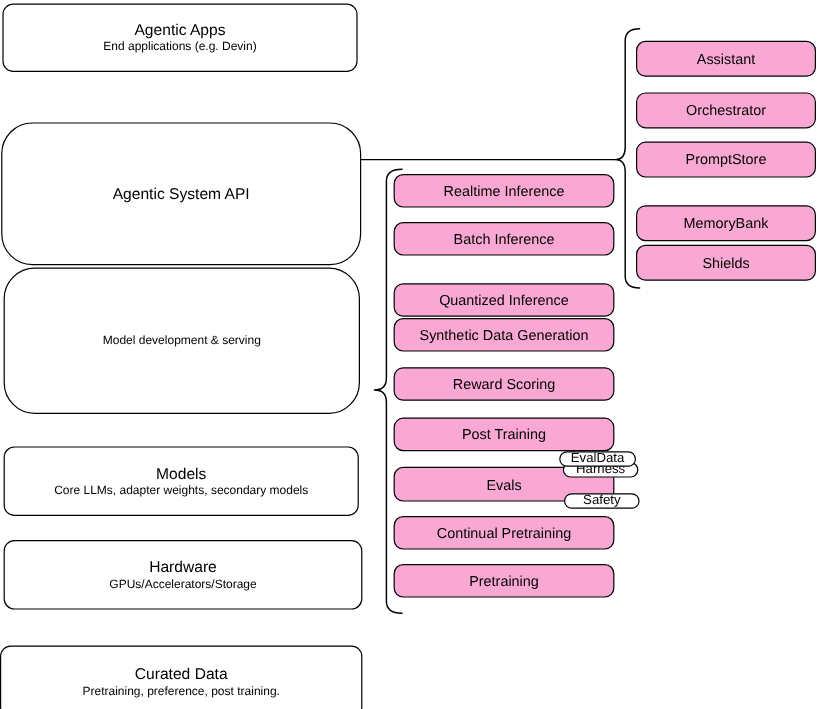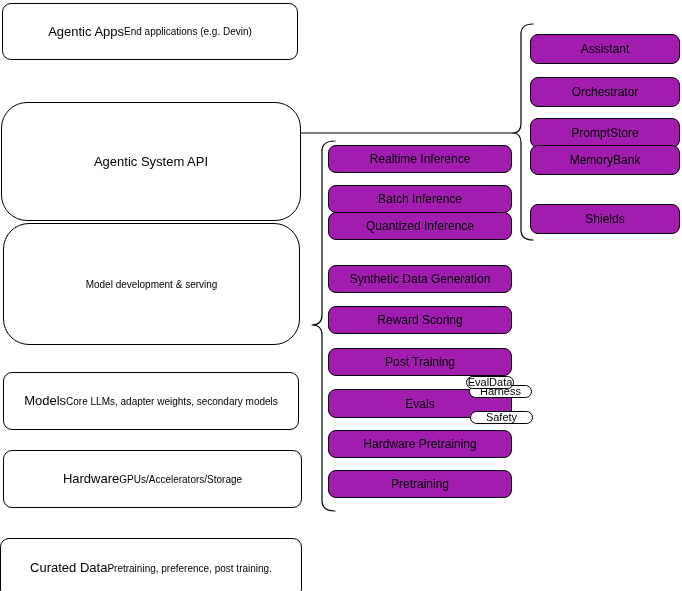--- a/index.html
+++ b/index.html
@@ -14,33 +14,33 @@
   .connector-layer {
     position:absolute; left:0; top:0; width:682px; height:591px;
     z-index:1;
   }
   .box {
     position:absolute;
     border:1px solid #000;
     background:#fff;
     box-sizing:border-box;
     display:flex;
-    flex-direction:row;
+    flex-direction:column;
     align-items:center;
     justify-content:center;
     text-align:center;
     z-index:2;
   }
   .lbox .title { font-size:13px; line-height:16px; }
   .lbox .subtitle { font-size:10px; line-height:13px; margin-top:0; }
   .mbox, .rbox {
     position:absolute;
     border:1px solid #000;
     border-radius:8px;
-    background:#a21caf;
+    background:#f9a8d4;
     box-sizing:border-box;
     display:flex;
     align-items:center;
     justify-content:center;
     text-align:center;
     font-size:12px;
     z-index:2;
   }
   .mbox { left:328px; width:184px; height:28px; }
   .rbox { left:530px; width:150px; height:30px; }
@@ -92,31 +92,31 @@
     <div class="subtitle">GPUs/Accelerators/Storage</div>
   </div>
 
   <div class="box lbox" style="left:0px;top:538px;width:302px;height:60px;border-radius:9px">
     <div class="title">Curated Data</div>
     <div class="subtitle">Pretraining, preference, post training.</div>
   </div>
 
   <div class="mbox" style="top:145px">Realtime Inference</div>
   <div class="mbox" style="top:185px">Batch Inference</div>
-  <div class="mbox" style="top:212px">Quantized Inference</div>
+  <div class="mbox" style="top:236px">Quantized Inference</div>
   <div class="mbox" style="top:265px">Synthetic Data Generation</div>
   <div class="mbox" style="top:348px">Post Training</div>
   <div class="mbox" style="top:306px">Reward Scoring</div>
   <div class="mbox" style="top:389px;height:29px">Evals</div>
-  <div class="mbox" style="top:430px">Hardware Pretraining</div>
+  <div class="mbox" style="top:430px">Continual Pretraining</div>
   <div class="mbox" style="top:470px">Pretraining</div>
 
   <div class="pill" style="left:469px;top:385px;width:63px;height:13px">Harness</div>
-  <div class="pill" style="left:466px;top:376px;width:48px;height:13px">EvalData</div>
+  <div class="pill" style="left:466px;top:376px;width:64px;height:13px">EvalData</div>
   <div class="pill" style="left:470px;top:411px;width:63px;height:13px">Safety</div>
 
   <div class="rbox" style="top:34px">Assistant</div>
   <div class="rbox" style="top:118px">PromptStore</div>
   <div class="rbox" style="top:77px">Orchestrator</div>
-  <div class="rbox" style="top:145px">MemoryBank</div>
+  <div class="rbox" style="top:171px">MemoryBank</div>
   <div class="rbox" style="top:204px">Shields</div>
 
 </div>
 
 </body></html>

